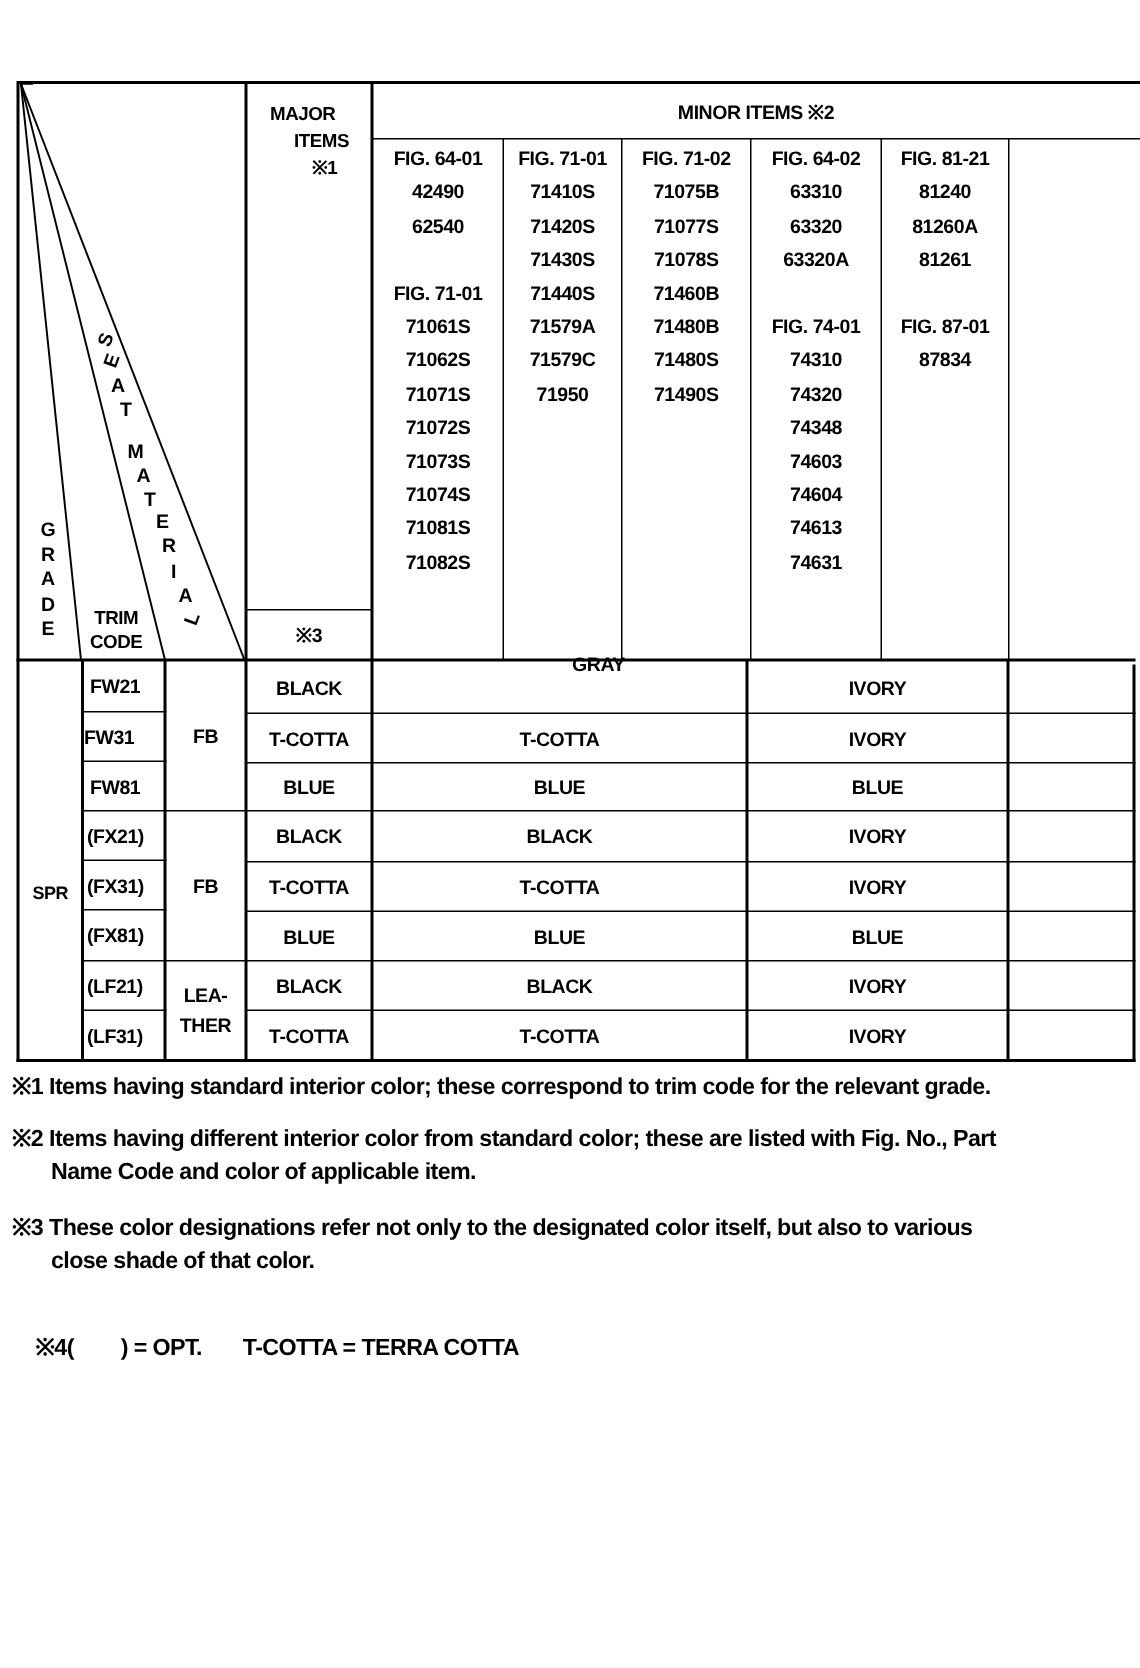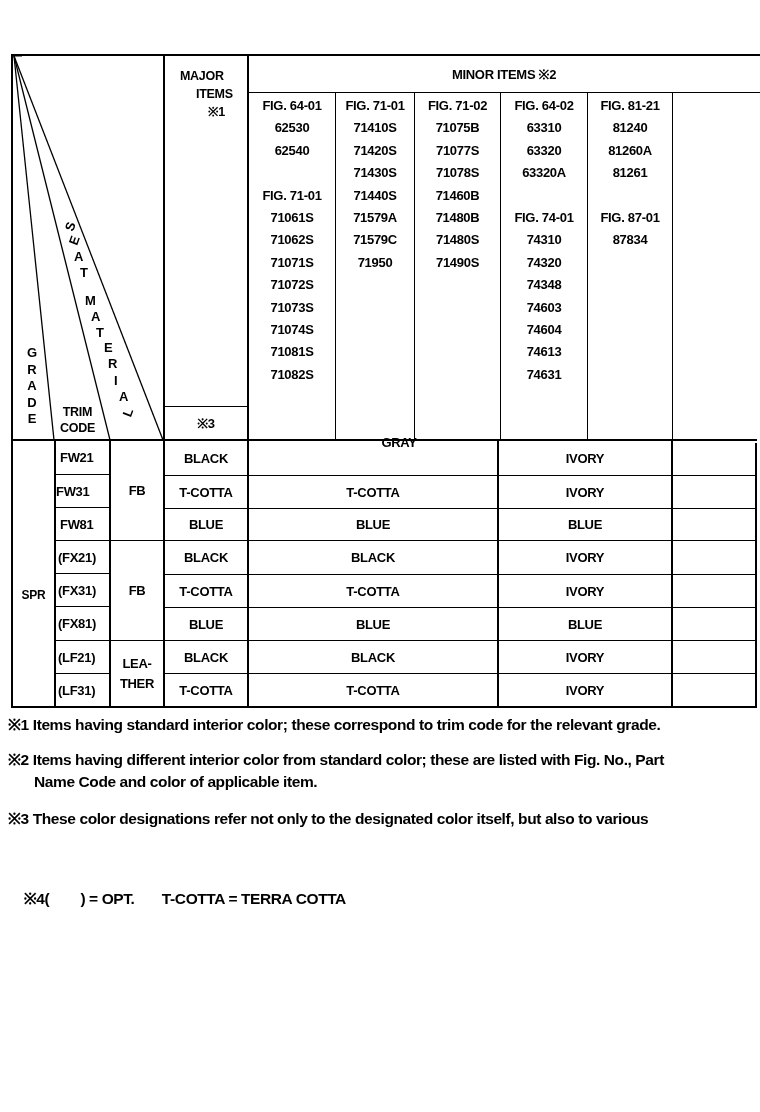--- a/index.html
+++ b/index.html
@@ -74,21 +74,21 @@
     <div style="padding-left:12px;">MAJOR</div>
     <div style="padding-left:28px;margin-top:-2px;">ITEMS</div>
     <div style="padding-left:40px;margin-top:-2px;">※1</div>
   </div>
   <div class="row-cell" style="left:165px;top:407px;width:82px;height:32px;">※3</div>
 
   <div class="row-cell" style="left:249px;top:57px;width:510px;height:34px;font-size:13px;border-radius:11px;">MINOR ITEMS ※2</div>
 
   <div class="col-list" style="left:249px;top:95px;width:86px;">
     <div>FIG. 64-01</div>
-    <div>62530</div>
+    <div>42490</div>
     <div>62540</div>
     <div></div>
     <div>FIG. 71-01</div>
     <div>71061S</div>
     <div>71062S</div>
     <div>71071S</div>
     <div>71072S</div>
     <div>71073S</div>
     <div>71074S</div>
     <div>71081S</div>
@@ -222,17 +222,18 @@
     <span>Items having standard interior color; these correspond to trim code for the relevant grade.</span>
   </div>
   <div class="foot" style="top:749px;">
     <span>※2</span>
     <span>Items having different interior color from standard color; these are listed with Fig. No., Part</span>
     <span class="ind">Name Code and color of applicable item.</span>
   </div>
   <div class="foot" style="top:808px;">
     <span>※3</span>
     <span>These color designations refer not only to the designated color itself, but also to various</span>
+    <span class="ind">close shade of that color.</span>
   </div>
   <div class="foot" style="top:866px;white-space:pre;">
     <span>※4</span><span>(        ) = OPT.       T-COTTA = TERRA COTTA</span>
   </div>
 </div>
 
 </body></html>

